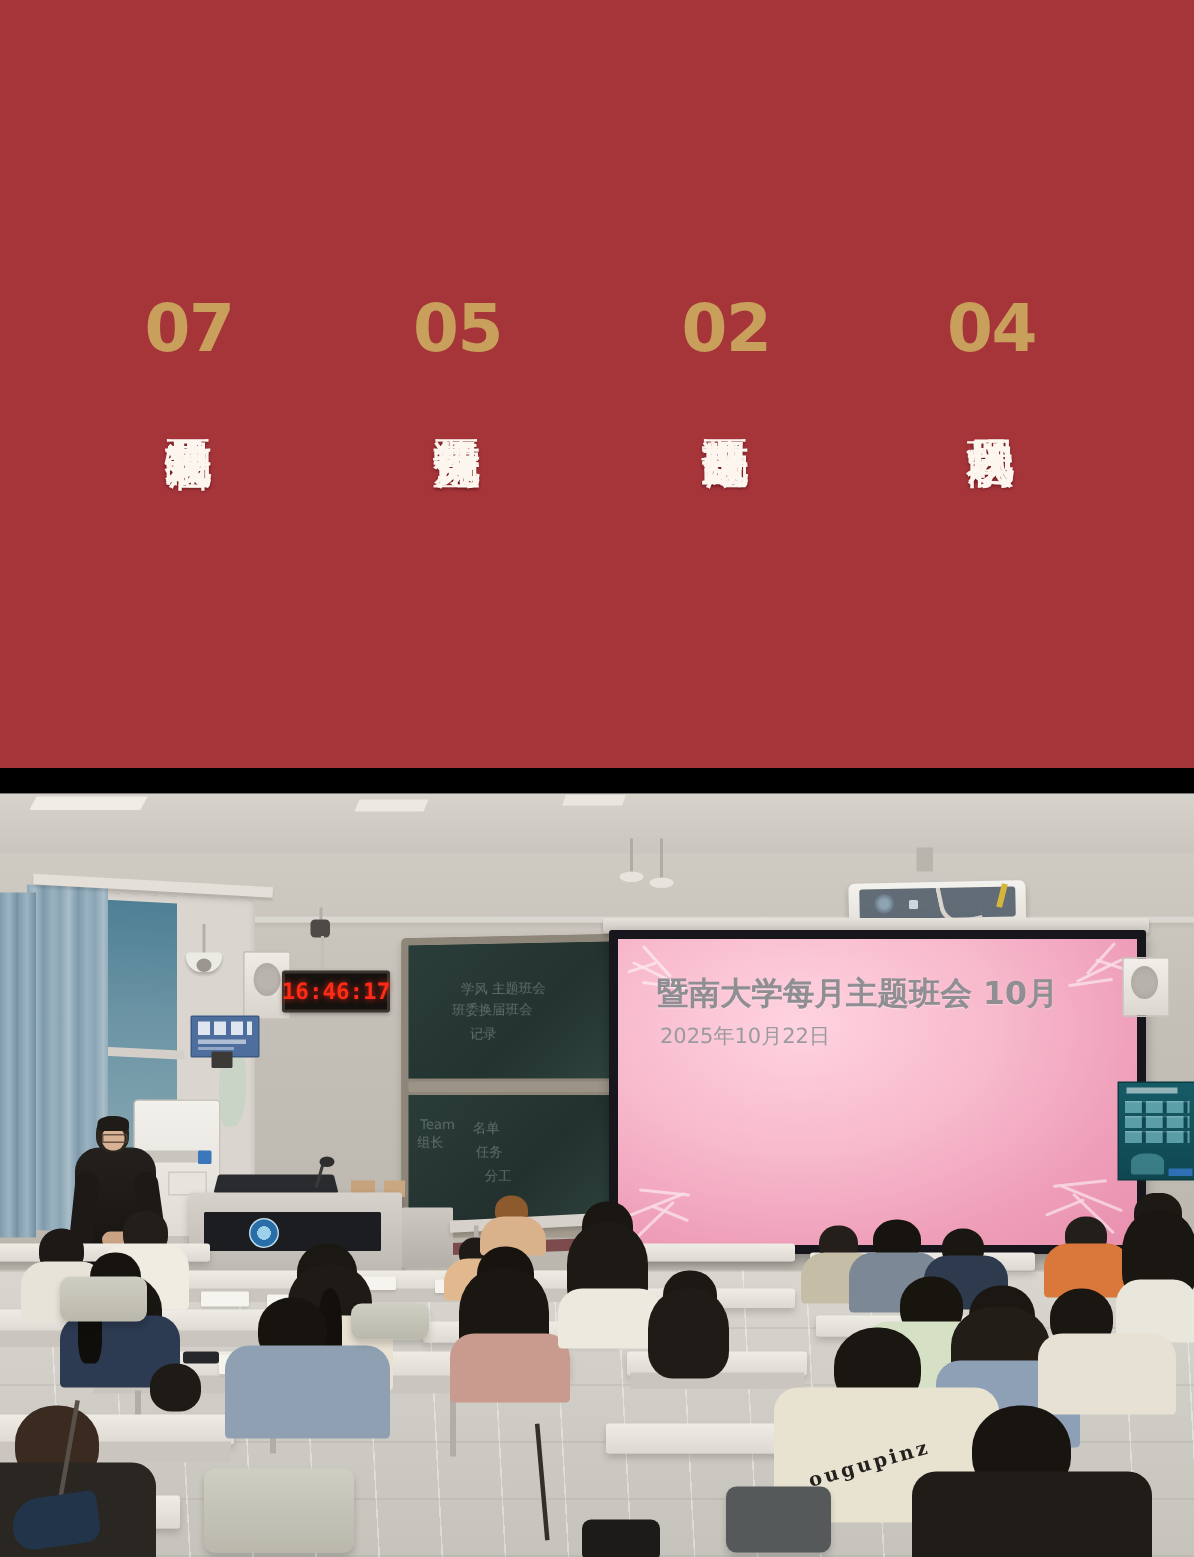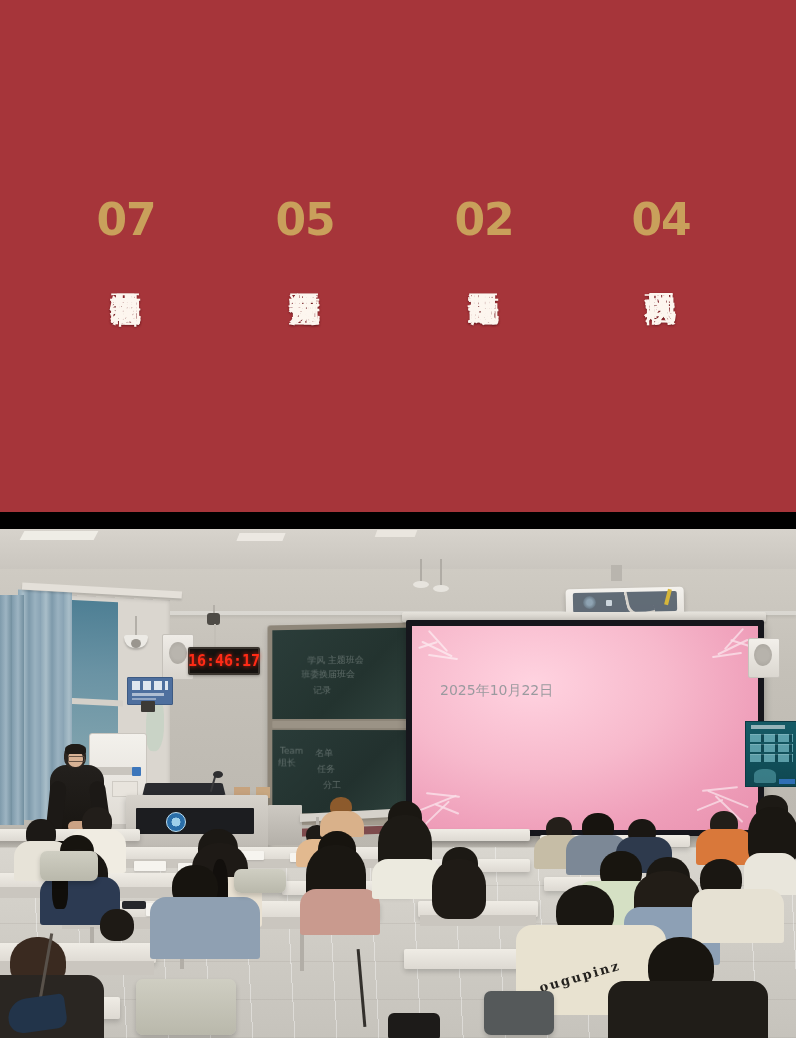--- a/index.html
+++ b/index.html
@@ -756,20 +756,21 @@
         <span style="left:10px;top:12px;width:34px;transform:rotate(6deg);"></span>
         <span style="left:18px;top:26px;width:26px;transform:rotate(22deg);"></span>
       </div>
       <div class="leaf" style="left:276px;top:150px;width:66px;height:50px;">
         <span style="left:18px;top:22px;width:44px;transform:rotate(22deg);"></span>
         <span style="left:22px;top:32px;width:38px;transform:rotate(44deg);"></span>
         <span style="left:14px;top:12px;width:36px;transform:rotate(-6deg);"></span>
         <span style="left:8px;top:28px;width:28px;transform:rotate(-22deg);"></span>
       </div>
 
+      <div class="slide-title">暨南大学每月主题班会 10月</div>
       <div class="slide-date">2025年10月22日</div>
     </div>
 
     <div class="spk-r" style="top:109px;"></div>
     <div class="spk-r-grill" style="top:115px;"></div>
 
     <div class="infoboard" style="top:192px;">
       <div class="ib-title"></div>
       <div class="ib-row" style="top:12px;"></div>
       <div class="ib-row" style="top:22px;"></div>

